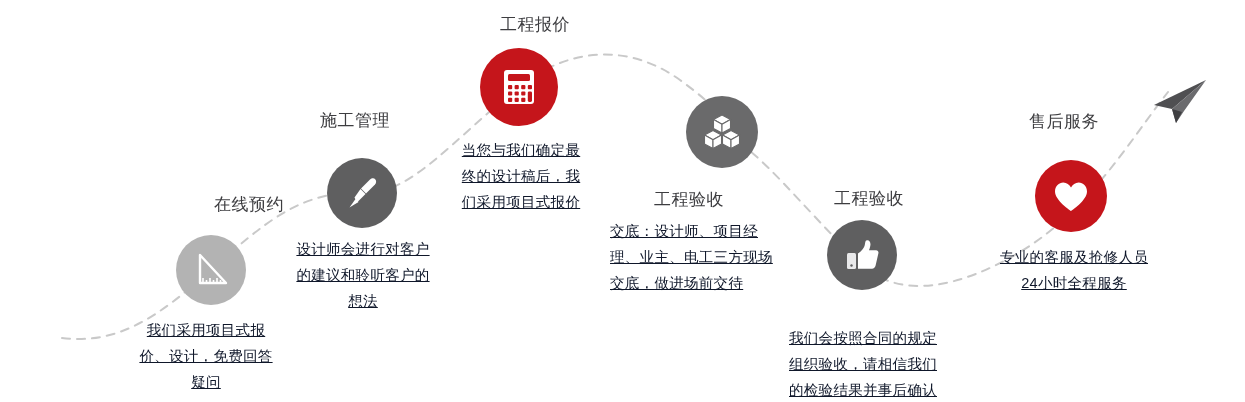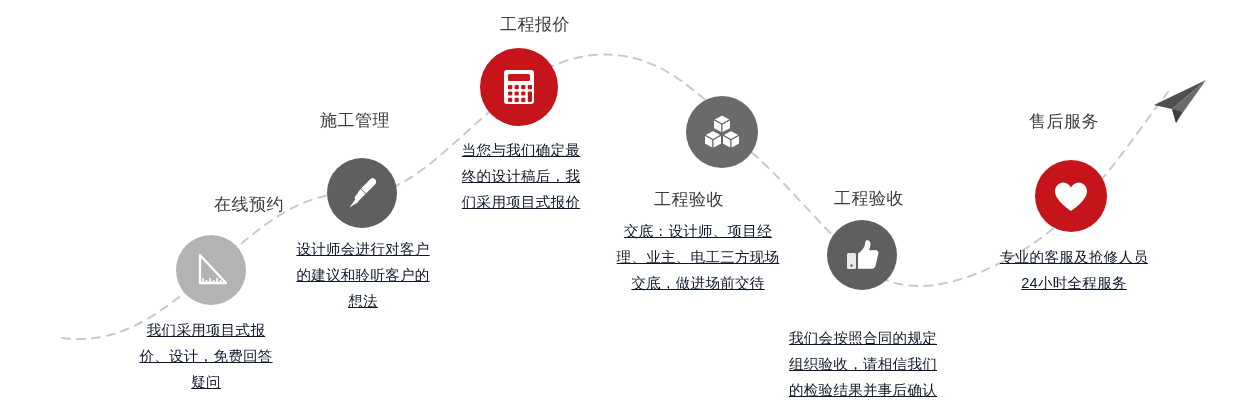--- a/index.html
+++ b/index.html
@@ -65,21 +65,21 @@
   .s2 .icon-circle { left: 327px; top: 158px; width: 70px; height: 70px; background: #5f5f60; }
   .s2 .step-title  { left: 320px; top: 112px; }
   .s2 .step-desc   { left: 292px; top: 236px; width: 142px; }
 
   .s3 .icon-circle { left: 480px; top: 48px; width: 78px; height: 78px; background: #c5151b; }
   .s3 .step-title  { left: 482px; top: 16px; margin-left: 18px; }
   .s3 .step-desc   { left: 455px; top: 137px; width: 132px; }
 
   .s4 .icon-circle { left: 686px; top: 96px; width: 72px; height: 72px; background: #6a6a6b; }
   .s4 .step-title  { left: 654px; top: 191px; }
-  .s4 .step-desc   { left: 610px; top: 192px; width: 176px; padding-top: 26px; text-align: center; }
+  .s4 .step-desc   { left: 610px; top: 192px; width: 176px; padding-top: 26px; }
 
   .s5 .icon-circle { left: 827px; top: 220px; width: 70px; height: 70px; background: #5f5f60; }
   .s5 .step-title  { left: 822px; top: 190px; margin-left: 12px; }
   .s5 .step-desc   { left: 788px; top: 299px; width: 150px; margin-top: 26px; }
 
   .s6 .icon-circle { left: 1035px; top: 160px; width: 72px; height: 72px; background: #c5151b; }
   .s6 .step-title  { left: 1029px; top: 113px; }
   .s6 .step-desc   { left: 1000px; top: 244px; width: 148px; }
 
   

